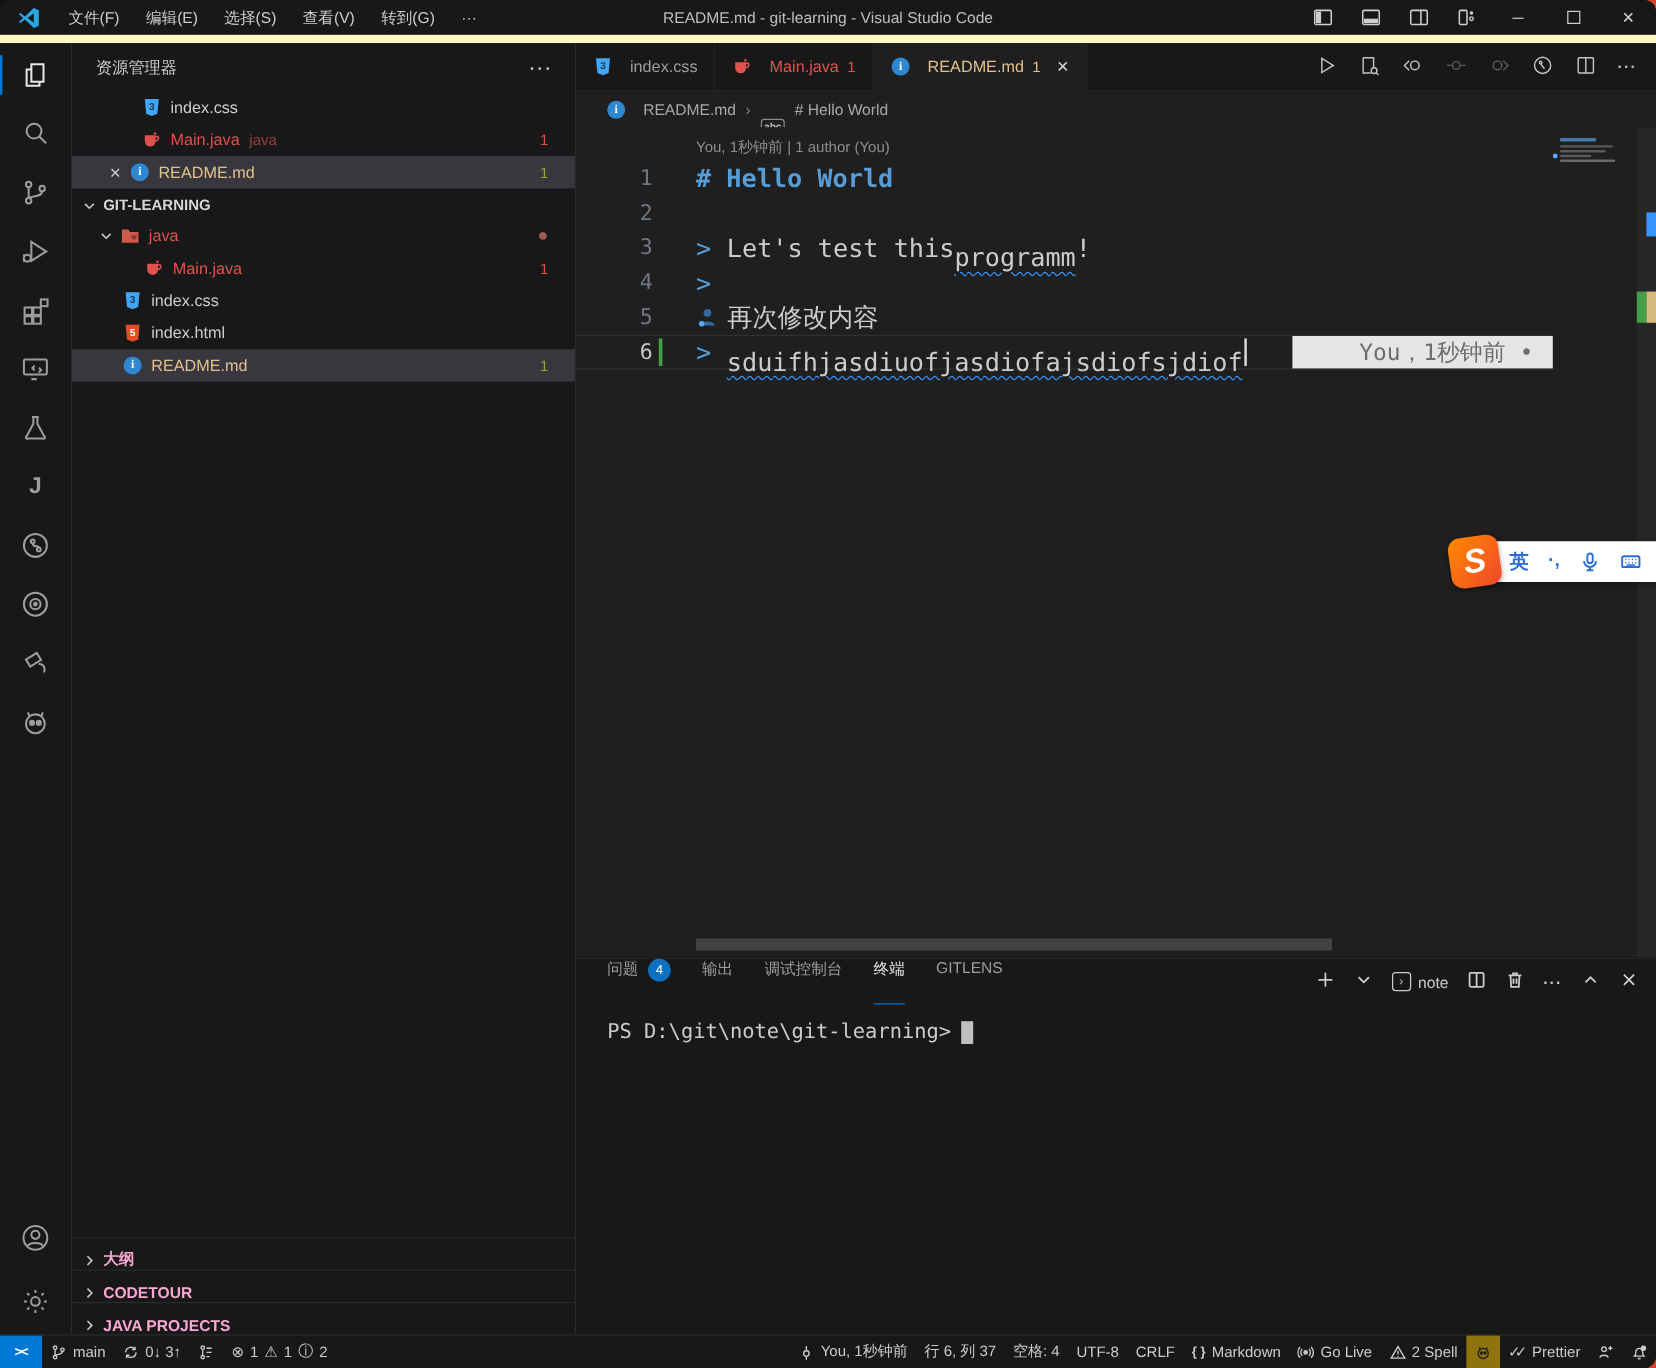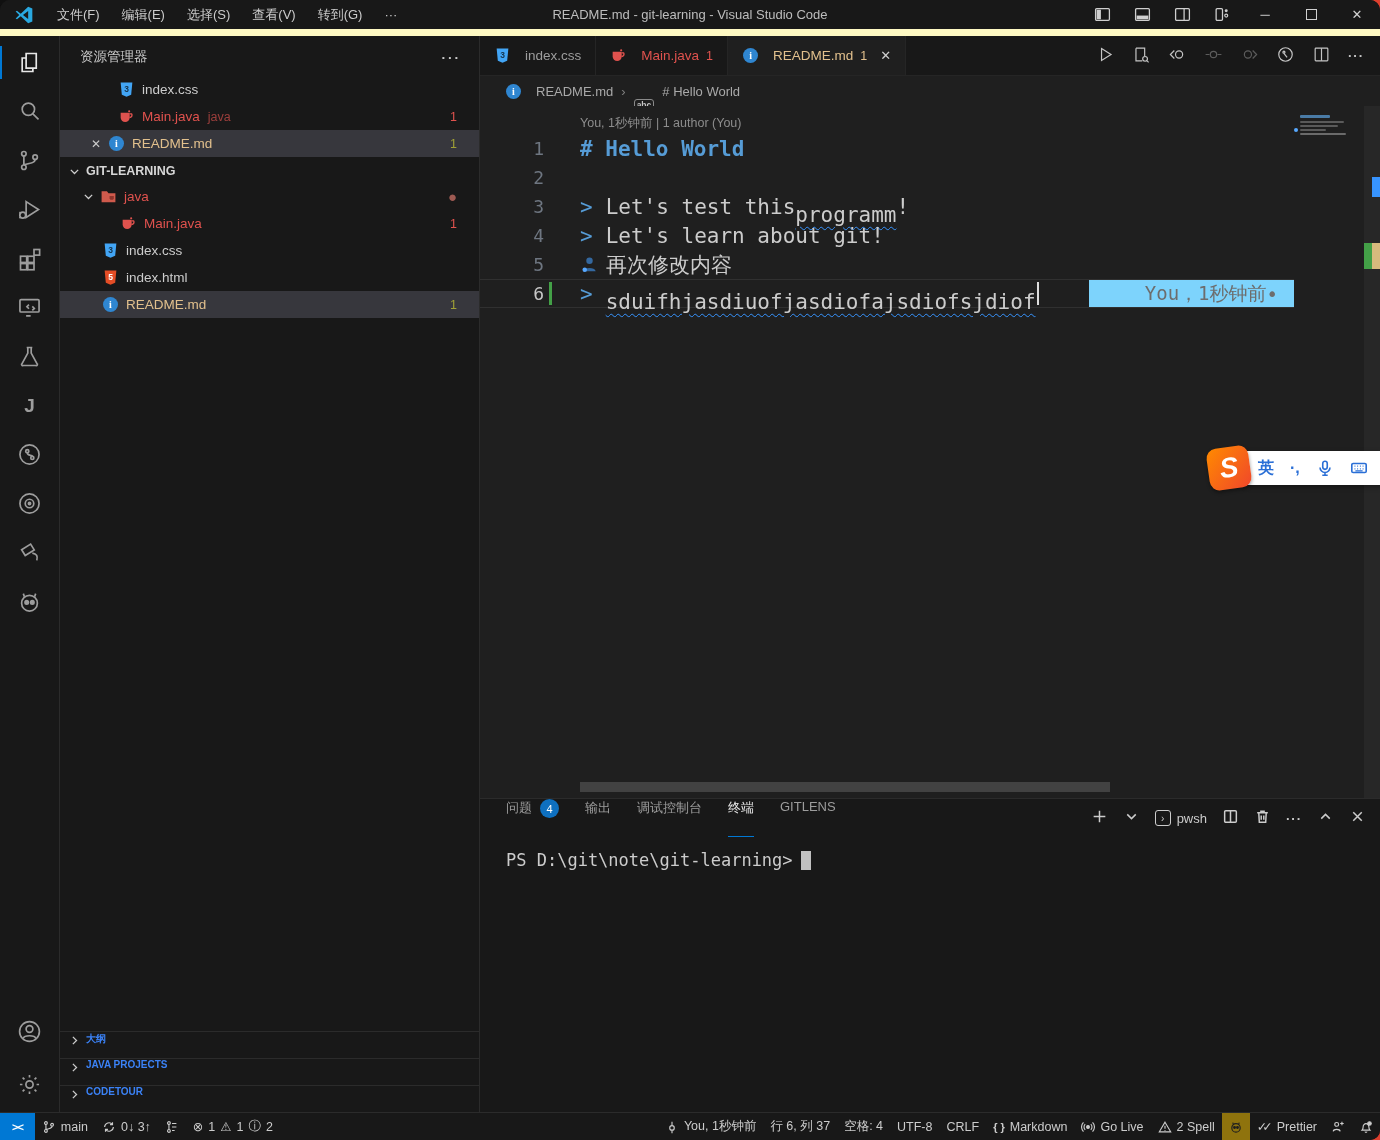--- a/index.html
+++ b/index.html
@@ -45,21 +45,21 @@
   .row .close-x { width:16px; text-align:center; margin-left:28px; color:#cccccc; font-size:12px; }
   .fic { width:17px; height:17px; display:inline-flex; align-items:center; justify-content:center; margin-right:7px; flex:none; }
   .fname { white-space:nowrap; }
   .fsuffix { margin-left:8px; opacity:.65; font-size:12.5px; }
   .badge1 { margin-left:auto; margin-right:22px; font-size:12.5px; }
   .c-red { color:#e0524e; } .c-yel { color:#e2c08d; } .c-def { color:#cccccc; }
   .dotbadge { margin-left:auto; margin-right:22px; color:#9e5a52; font-size:15px; }
   .info-ic { width:15px; height:15px; border-radius:50%; background:#2f86d1; color:#fff; font-size:10px; font-weight:bold;
     display:inline-flex; align-items:center; justify-content:center; font-family:"Liberation Serif",serif; }
   .sb-bottom { position:absolute; bottom:0; left:0; right:0; }
-  .sb-sec { height:27px; display:flex; align-items:flex-start; border-top:1px solid #2b2b2b; font-weight:bold; font-size:10px; color:#3b82f6; padding-left:6px; }
+  .sb-sec { height:27px; display:flex; align-items:flex-end; border-top:1px solid #2b2b2b; font-weight:bold; font-size:13px; color:#f9a8d4; padding-left:6px; }
 
   
   .editor-region { flex:1; display:flex; flex-direction:column; min-width:0; }
   .tabsbar { height:40px; background:#181818; display:flex; border-bottom:1px solid #252525; }
   .tab { display:flex; align-items:center; padding:0 14px; border-right:1px solid #252525; background:#181818; gap:7px; font-size:13.5px; }
   .tab.active { background:#1f1f1f; }
   .tab .num { font-size:12.5px; }
   .tab .x { margin-left:6px; color:#d0d0d0; font-size:13px; }
   .tab-actions { margin-left:auto; display:flex; align-items:center; gap:17px; padding-right:16px; color:#c5c5c5; }
   .tab-actions svg { width:19px; height:19px; stroke:#c5c5c5; fill:none; stroke-width:1.5; }
@@ -74,21 +74,21 @@
   .cline { height:29px; display:flex; align-items:center; font-family:"DejaVu Sans Mono","Liberation Mono",monospace; font-size:21px; color:#cccccc; position:relative; }
   .lnum { width:64px; text-align:right; font-size:18px; color:#6e7681; flex:none; font-family:"DejaVu Sans Mono",monospace; }
   .gut { width:36px; flex:none; position:relative; height:100%; }
   .gut .addbar { position:absolute; left:5px; top:2px; bottom:2px; width:3px; background:#43a047; }
   .mdblue { color:#569cd6; font-weight:bold; }
   .marker { color:#569cd6; margin-right:13px; }
   .sq { text-decoration:underline wavy #3794ff 1px; text-underline-offset:4px;margin-top:16px; }
   .cur-line { border-top:1px solid #303030; border-bottom:1px solid #303030; }
   .cur-line .lnum { color:#c6c6c6; }
   .cursor { display:inline-block; width:2px; height:23px; background:#dcdcdc; vertical-align:middle; margin-left:1px; }
-  .blame { margin-left:auto; background:#7dd3fc; color:#6d6d6d; font-size:19px; padding:0 16px 0 56px; align-self:stretch; display:flex; align-items:center; gap:0; }
+  .blame { margin-left:auto; background:#e5e5e5; color:#6d6d6d; font-size:19px; padding:0 16px 0 56px; align-self:stretch; display:flex; align-items:center; gap:12px; }
   .person-ic { width:19px; height:19px; margin-right:7px; }
   .hscroll { position:absolute; left:100px; top:676px; width:530px; height:10px; background:rgba(121,121,121,.4); }
   .minimap { position:absolute; right:16px; top:0; width:70px; bottom:0; }
   .mm-bar { position:absolute; border-radius:1px; }
   .overview { position:absolute; right:0; top:0; bottom:0; width:16px; background:rgba(255,255,255,.04); }
   .ov-mark { position:absolute; }
 
   
   .panel { height:314px; background:#181818; border-top:1px solid #2b2b2b; display:flex; flex-direction:column; }
   .panel-head { height:38px; display:flex; align-items:center; padding:0 14px 0 26px; }
@@ -374,29 +374,29 @@
               </svg>
             </span>
           <span>大纲</span>
           </div>
         <div class="sb-sec">
           <span class="chev">
               <svg viewBox="0 0 16 16">
                 <path d="M6 3.5 10.5 8 6 12.5"></path>
               </svg>
             </span>
-          <span>JAVA PROJECTS</span>
+          <span>CODETOUR</span>
           </div>
         <div class="sb-sec">
           <span class="chev">
               <svg viewBox="0 0 16 16">
                 <path d="M6 3.5 10.5 8 6 12.5"></path>
               </svg>
             </span>
-          <span>CODETOUR</span>
+          <span>JAVA PROJECTS</span>
           </div>
       </div>
     </div>
 
     <div class="editor-region">
       <div class="tabsbar">
         <div class="tab">
           <span class="fic">
             <svg viewBox="0 0 16 16">
                 <path d="M2.5 1.5h11L12.4 13 8 14.8 3.6 13z" fill="#42a5f5"></path>
@@ -485,21 +485,20 @@
               <span class="gut"></span>
             <span class="marker">&gt;</span>
             <span>Let's test this </span>
               <span class="sq">programm</span>
               <span>!</span>
           </div>
           <div class="cline">
             <span class="lnum">4</span>
               <span class="gut"></span>
             <span class="marker">&gt;</span>
-            <span>Let's learn about git!</span>
           </div>
           <div class="cline">
             <span class="lnum">5</span>
               <span class="gut"></span>
             <svg class="person-ic" viewBox="0 0 20 20">
                 <circle cx="10" cy="6" r="3.4" fill="#34689f"></circle>
                 <path d="M3.5 17c.8-4.5 12.2-4.5 13 0z" fill="#34689f"></path>
                 <circle cx="5" cy="15.5" r="2.4" fill="#57a8ff"></circle>
               </svg>
             <span>再次修改内容</span>
@@ -555,21 +554,21 @@
             </div>
           <div class="panel-actions">
             <span><svg viewBox="0 0 16 16">
                   <path d="M8 2.5v11M2.5 8h11"></path>
                 </svg></span>
             <span><svg viewBox="0 0 16 16">
                   <path d="M4 6l4 4 4-4"></path>
                 </svg></span>
             <span class="shbox">
               <span class="shico">›</span>
-              <span>pwsh</span>
+              <span>note</span>
             </span>
             <span><svg viewBox="0 0 16 16">
                   <rect x="2.5" y="2.5" width="11" height="11" rx="1"></rect>
                   <line x1="8" y1="2.5" x2="8" y2="13.5"></line>
                 </svg></span>
             <span><svg viewBox="0 0 16 16">
                   <path d="M3 4.5h10M6.5 4.5V3h3v1.5M4.5 4.5 5 13.5h6l.5-9M6.8 7v4M9.2 7v4"></path>
                 </svg></span>
             <span style="font-weight:bold;letter-spacing:1px">···</span>
             <span><svg viewBox="0 0 16 16">

